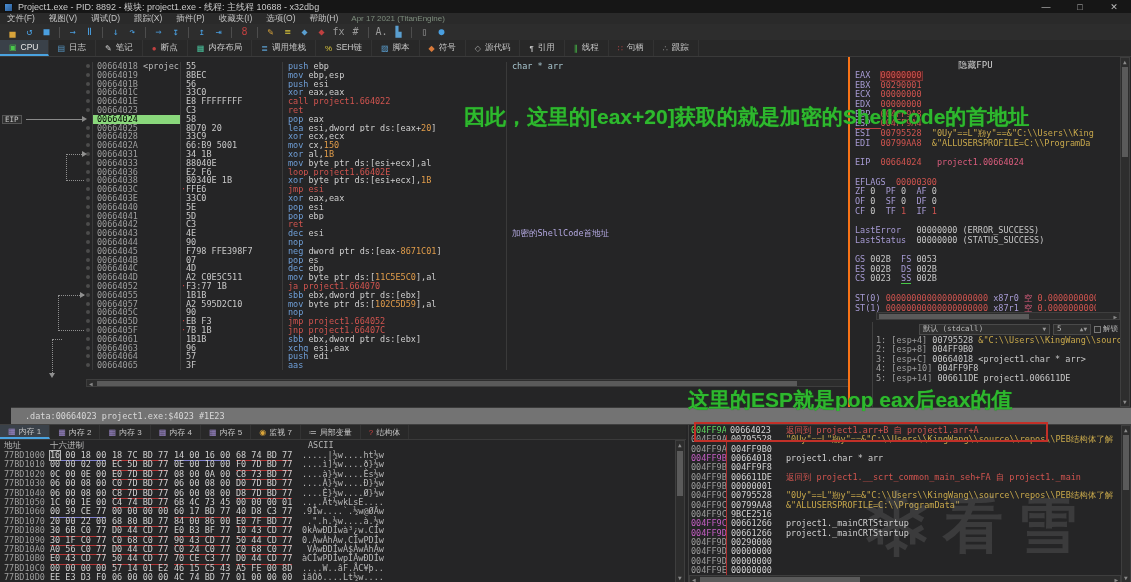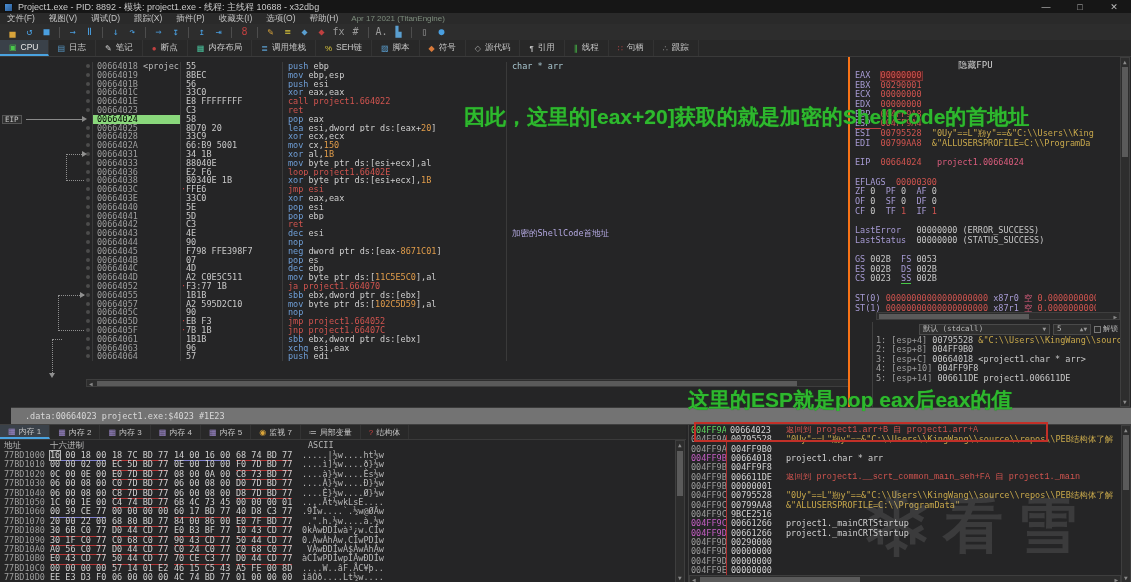--- a/index.html
+++ b/index.html
@@ -104,21 +104,21 @@
   .asc { color:#b8b8b8; padding-left:4px; }
 
   #stack { position:absolute; left:688px; top:0; width:443px; height:158px; background:#252526;
     border-left:1px solid #3f3f3f; overflow:hidden; }
   .srow { display:flex; height:9.35px; line-height:9.35px; font-size:8.5px; white-space:pre; }
   .sa { width:37px; flex:none; overflow:hidden; color:#9e9e9e; padding-left:2px; }
   .sa.g { color:#5fd75f; } .sa.m { color:#c55fc5; }
   .sv { width:56px; flex:none; color:#d2d2d2; padding-left:4px; }
   .frame .sv { border-left:1px solid #b03030; }
   .sc { flex:1; overflow:hidden; padding-left:4px; color:#cfcfcf; }
-  .sc.ret { color:#d0544f;font-family:Liberation Mono, monospace; } .sc.str { color:#c8a84b; } .sc.plain { color:#cfcfcf; }
+  .sc.ret { color:#d0544f; } .sc.str { color:#c8a84b; } .sc.plain { color:#cfcfcf; }
 
   
   .green-note { position:absolute; color:#2eb82e; font:bold 21px "Liberation Sans",sans-serif;
     white-space:nowrap; text-shadow:0 0 1px #1a7a1a; z-index:50; }
   #green1 { left:464px; top:103px; }
   #green2 { left:688px; top:386px; }
   #redbox { position:absolute; left:694px; top:422px; width:354px; height:20px;
     border:2px solid #c23028; z-index:40; }
   #watermark { position:absolute; right:40px; bottom:10px; z-index:30; display:flex; align-items:center;
     color:rgba(210,210,210,0.13); pointer-events:none; }
@@ -273,20 +273,21 @@
         <div class="drow"><div class="dgut"><span class="dot"></span></div><div class="daddr">0066404D</div><div class="dbytes">A2 C0E5C511</div><div class="dinstr"><span class="mn">mov</span> byte ptr ds:[<span class="num">11C5E5C0</span>],al</div><div class="dcomm"></div></div>
         <div class="drow"><div class="dgut"><span class="dot"></span></div><div class="daddr">00664052</div><div class="dbytes"><span class="dmark">·</span>F3:77 1B</div><div class="dinstr"><span class="flow">ja project1.664070</span></div><div class="dcomm"></div></div>
         <div class="drow"><div class="dgut"><span class="dot"></span></div><div class="daddr">00664055</div><div class="dbytes">1B1B</div><div class="dinstr"><span class="mn">sbb</span> ebx,dword ptr ds:[ebx]</div><div class="dcomm"></div></div>
         <div class="drow"><div class="dgut"><span class="dot"></span></div><div class="daddr">00664057</div><div class="dbytes">A2 595D2C10</div><div class="dinstr"><span class="mn">mov</span> byte ptr ds:[<span class="num">102C5D59</span>],al</div><div class="dcomm"></div></div>
         <div class="drow"><div class="dgut"><span class="dot"></span></div><div class="daddr">0066405C</div><div class="dbytes">90</div><div class="dinstr"><span class="mn">nop</span></div><div class="dcomm"></div></div>
         <div class="drow"><div class="dgut"><span class="dot"></span></div><div class="daddr">0066405D</div><div class="dbytes"><span class="dmark">·</span>EB F3</div><div class="dinstr"><span class="flow">jmp project1.664052</span></div><div class="dcomm"></div></div>
         <div class="drow"><div class="dgut"><span class="dot"></span></div><div class="daddr">0066405F</div><div class="dbytes"><span class="dmark">·</span>7B 1B</div><div class="dinstr"><span class="flow">jnp project1.66407C</span></div><div class="dcomm"></div></div>
         <div class="drow"><div class="dgut"><span class="dot"></span></div><div class="daddr">00664061</div><div class="dbytes">1B1B</div><div class="dinstr"><span class="mn">sbb</span> ebx,dword ptr ds:[ebx]</div><div class="dcomm"></div></div>
         <div class="drow"><div class="dgut"><span class="dot"></span></div><div class="daddr">00664063</div><div class="dbytes">96</div><div class="dinstr"><span class="mn">xchg</span> esi,eax</div><div class="dcomm"></div></div>
         <div class="drow"><div class="dgut"><span class="dot"></span></div><div class="daddr">00664064</div><div class="dbytes">57</div><div class="dinstr"><span class="mn">push</span> edi</div><div class="dcomm"></div></div>
+        <div class="drow"><div class="dgut"><span class="dot"></span></div><div class="daddr">00664065</div><div class="dbytes">3F</div><div class="dinstr"><span class="mn">aas</span></div><div class="dcomm"></div></div>
       </div>
     <div class="jarc" style="left:66px;top:97px;width:18px;height:27px;"></div>
     <div class="jhead-r" style="left:82px;top:94px;"></div>
     <div class="jarc" style="left:58px;top:238px;width:26px;height:36px;"></div>
     <div class="jhead-r" style="left:80px;top:235px;"></div>
     <div class="jarc" style="left:52px;top:282px;width:10px;height:34px;border-bottom:none;"></div>
     <div class="jhead-d" style="left:49px;top:316px;"></div>
     <div class="hscroll" style="left:86px;top:322px;width:778px;">
       <span class="sarrow" style="left:2px;">◀</span>
         <span class="sarrow" style="right:2px;">▶</span>

